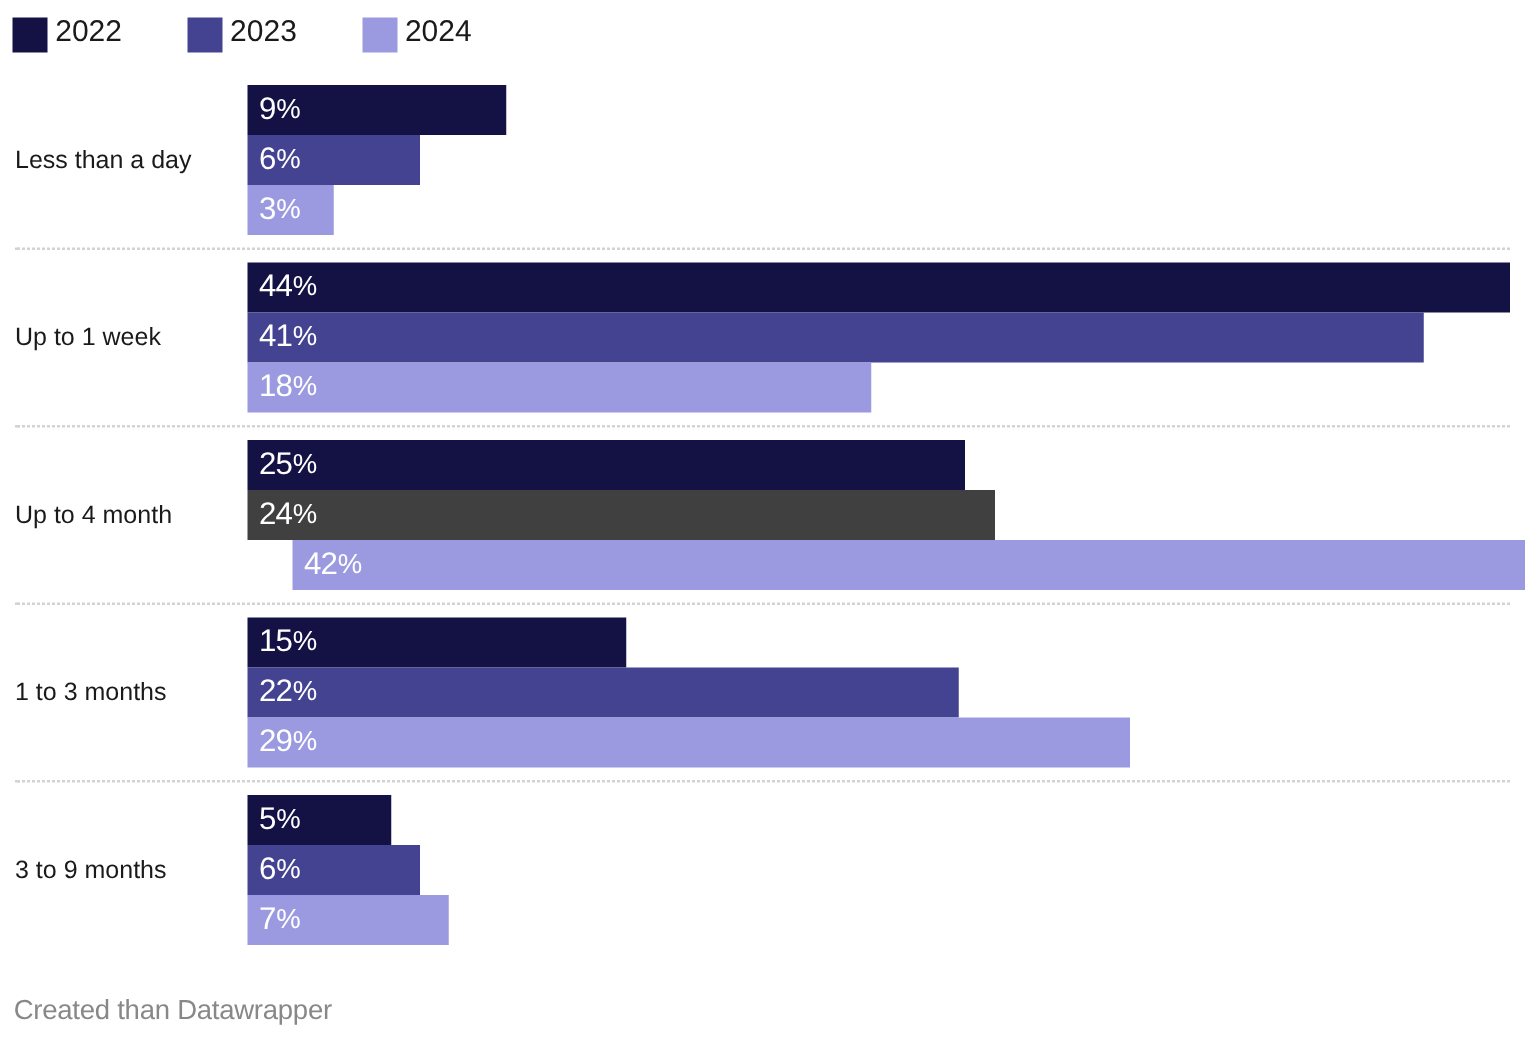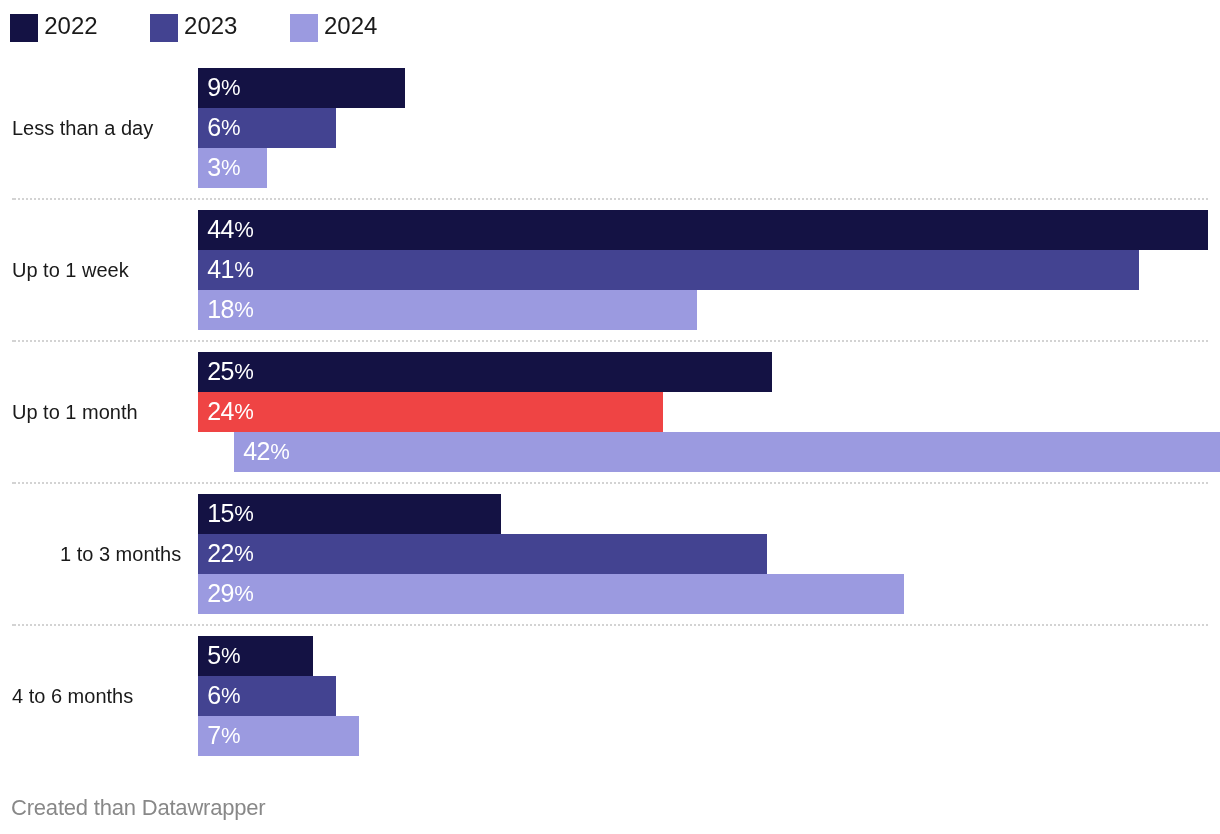--- a/index.html
+++ b/index.html
@@ -79,47 +79,47 @@
         </div>
         <div class="bar" style="left: 198px; top: 40px; width: 941.136px; background: rgb(67, 67, 145);">
           <span class="bar-value">41<span class="pct">%</span></span>
         </div>
         <div class="bar" style="left: 198px; top: 80px; width: 499px; background: rgb(155, 154, 224);">
           <span class="bar-value">18<span class="pct">%</span></span>
         </div>
       </div>
       <div class="row-divider" style="top: 340px;"></div>
       <div class="row" style="top: 352px; height: 120px;">
-        <div class="row-label" style="top: 47.7px;">Up to 1 month</div>
+        <div class="row-label" style="top: 47.7px;">Up to 4 month</div>
         <div class="bar" style="left: 198px; top: 0px; width: 573.864px; background: rgb(20, 18, 68);">
           <span class="bar-value">25<span class="pct">%</span></span>
         </div>
-        <div class="bar" style="left: 198px; top: 40px; width: 465px; background: #ef4444;">
+        <div class="bar" style="left: 198px; top: 40px; width: 598px; background: #404040;">
           <span class="bar-value">24<span class="pct">%</span></span>
         </div>
         <div class="bar" style="left: 198px; top: 80px; width: 1111px; background: rgb(155, 154, 224); margin-left: 36px;">
           <span class="bar-value">42<span class="pct">%</span></span>
         </div>
       </div>
       <div class="row-divider" style="top: 482px;"></div>
       <div class="row" style="top: 494px; height: 120px;">
-        <div class="row-label" style="top: 47.7px; margin-left: 48px;">1 to 3 months</div>
+        <div class="row-label" style="top: 47.7px;">1 to 3 months</div>
         <div class="bar" style="left: 198px; top: 0px; width: 303px; background: rgb(20, 18, 68);">
           <span class="bar-value">15<span class="pct">%</span></span>
         </div>
         <div class="bar" style="left: 198px; top: 40px; width: 569px; background: rgb(67, 67, 145);">
           <span class="bar-value">22<span class="pct">%</span></span>
         </div>
         <div class="bar" style="left: 198px; top: 80px; width: 665.682px; background: rgb(155, 154, 224); padding-left: 40px;">
           <span class="bar-value">29<span class="pct">%</span></span>
         </div>
       </div>
       <div class="row-divider" style="top: 624px;"></div>
       <div class="row" style="top: 636px; height: 120px;">
-        <div class="row-label" style="top: 47.7px;">4 to 6 months</div>
+        <div class="row-label" style="top: 47.7px;">3 to 9 months</div>
         <div class="bar" style="left: 198px; top: 0px; width: 114.773px; background: rgb(20, 18, 68);">
           <span class="bar-value">5<span class="pct">%</span></span>
         </div>
         <div class="bar" style="left: 198px; top: 40px; width: 137.727px; background: rgb(67, 67, 145);">
           <span class="bar-value">6<span class="pct">%</span></span>
         </div>
         <div class="bar" style="left: 198px; top: 80px; width: 160.682px; background: rgb(155, 154, 224);">
           <span class="bar-value">7<span class="pct">%</span></span>
         </div>
       </div>

